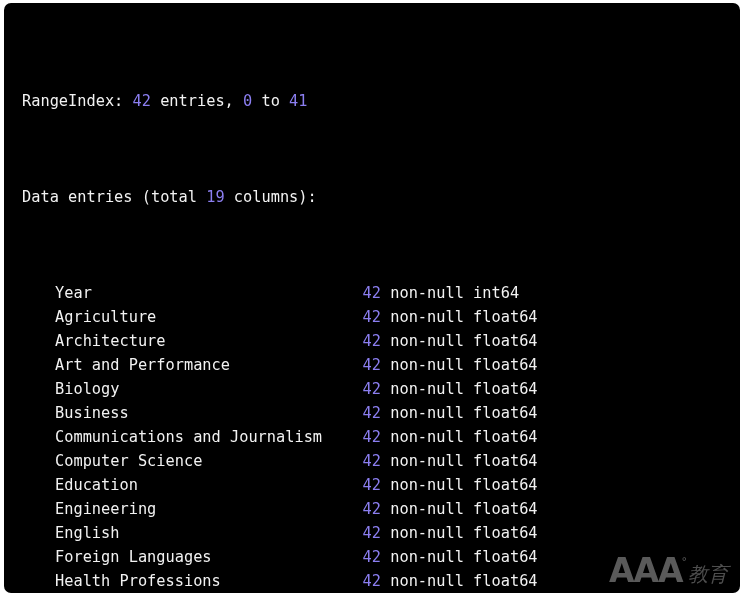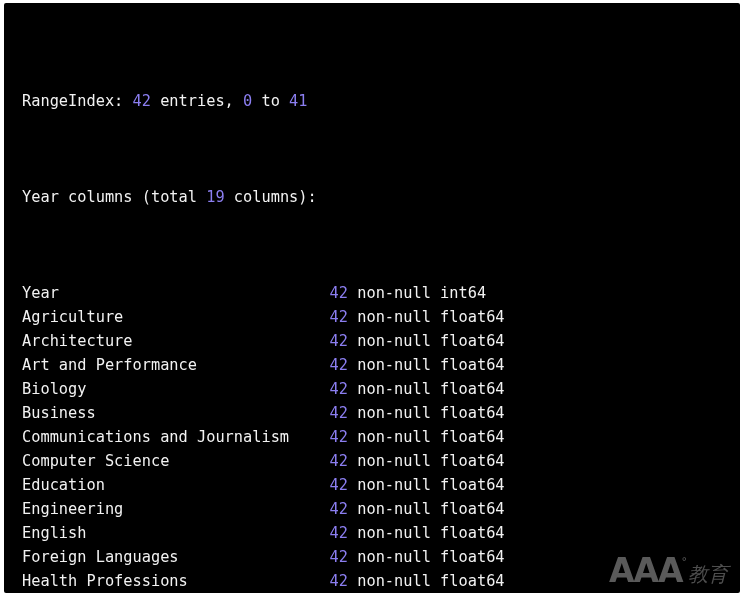--- a/index.html
+++ b/index.html
@@ -14,21 +14,21 @@
     font-family: "DejaVu Sans Mono", "Liberation Mono", monospace;
   }
 
   #terminal {
     position: absolute;
     left: 4px;
     top: 3px;
     width: 736px;
     height: 590px;
     background: #000000;
-    border-radius: 2px;
+    border-radius: 7px;
     overflow: hidden;
   }
 
   #console-output {
     position: absolute;
     left: 18px;
     top: 14px;
     right: 0;
     font-size: 15.3px;
     line-height: 24px;
@@ -50,20 +50,21 @@
   .col-row {
     display: block;
     height: 24px;
     white-space: pre;
     position: relative;
   }
   .col-name {
     display: inline-block;
     width: 300px;
     vertical-align: top;
+    margin-left: 33px;
   }
   .col-count {
     color: #8b7ef0;
     display: inline-block;
     width: 26px;
     text-align: right;
     vertical-align: top;
   }
   .col-nonnull {
     display: inline-block;
@@ -115,21 +116,21 @@
 </style>
 </head>
 <body>
 
 <div id="terminal">
 
   <div id="console-output">
 
     <span class="line"><span>RangeIndex: </span><span class="num">42</span><span> entries, </span><span class="num">0</span><span> to </span><span class="num">41</span></span>
 
-    <span class="line"><span>Year columns (total </span><span class="num">19</span><span> columns):</span></span>
+    <span class="line"><span>Data entries (total </span><span class="num">19</span><span> columns):</span></span>
 
     <div id="column-rows"><span class="col-row"><span class="col-name">Year</span><span class="col-count">42</span><span class="col-nonnull"> non-null </span><span class="col-dtype">int64</span></span><span class="col-row"><span class="col-name">Agriculture</span><span class="col-count">42</span><span class="col-nonnull"> non-null </span><span class="col-dtype">float64</span></span><span class="col-row"><span class="col-name">Architecture</span><span class="col-count">42</span><span class="col-nonnull"> non-null </span><span class="col-dtype">float64</span></span><span class="col-row"><span class="col-name">Art and Performance</span><span class="col-count">42</span><span class="col-nonnull"> non-null </span><span class="col-dtype">float64</span></span><span class="col-row"><span class="col-name">Biology</span><span class="col-count">42</span><span class="col-nonnull"> non-null </span><span class="col-dtype">float64</span></span><span class="col-row"><span class="col-name">Business</span><span class="col-count">42</span><span class="col-nonnull"> non-null </span><span class="col-dtype">float64</span></span><span class="col-row"><span class="col-name">Communications and Journalism</span><span class="col-count">42</span><span class="col-nonnull"> non-null </span><span class="col-dtype">float64</span></span><span class="col-row"><span class="col-name">Computer Science</span><span class="col-count">42</span><span class="col-nonnull"> non-null </span><span class="col-dtype">float64</span></span><span class="col-row"><span class="col-name">Education</span><span class="col-count">42</span><span class="col-nonnull"> non-null </span><span class="col-dtype">float64</span></span><span class="col-row"><span class="col-name">Engineering</span><span class="col-count">42</span><span class="col-nonnull"> non-null </span><span class="col-dtype">float64</span></span><span class="col-row"><span class="col-name">English</span><span class="col-count">42</span><span class="col-nonnull"> non-null </span><span class="col-dtype">float64</span></span><span class="col-row"><span class="col-name">Foreign Languages</span><span class="col-count">42</span><span class="col-nonnull"> non-null </span><span class="col-dtype">float64</span></span><span class="col-row"><span class="col-name">Health Professions</span><span class="col-count">42</span><span class="col-nonnull"> non-null </span><span class="col-dtype">float64</span></span></div>
 
     
 
     
 
     
 
   </div>

